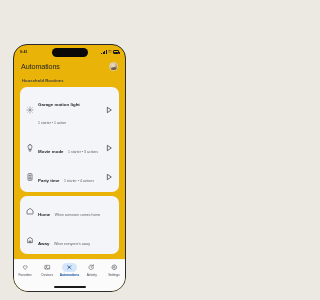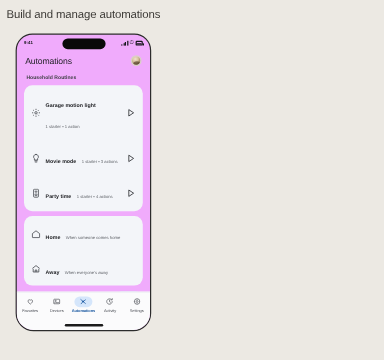--- a/index.html
+++ b/index.html
@@ -21,23 +21,23 @@
     text-align: center;
     color: #3c3a36;
     font-size: 9.5px;
     line-height: 11.5px;
     letter-spacing: -0.1px;
   }
 
   
   .phone {
     position: absolute;
-    left: 13px; top: 28px;
+    left: 13px; top: 44px;
     width: 113px; height: 248px;
-    background: #f0abfc;
+    background: #eab308;
     border: 1.1px solid #2c2c2c;
     border-radius: 14px 14px 15px 15px;
     overflow: hidden;
   }
 
   
   .statusbar {
     position: relative;
     height: 14px;
     display: flex;
@@ -258,21 +258,20 @@
     width: 32px; height: 1.6px;
     background: #1b1b1b;
     border-radius: 1px;
   }
 </style>
 </head>
 <body>
 
 <div class="stage">
 
-  <div class="headline">Build and manage automations</div>
 
   <div class="phone">
 
     <div class="statusbar">
       <span class="sb-time">9:41</span>
       <div class="notch"></div>
       <div class="sb-right">
         <span class="sig">
             <i></i>
             <i></i>

